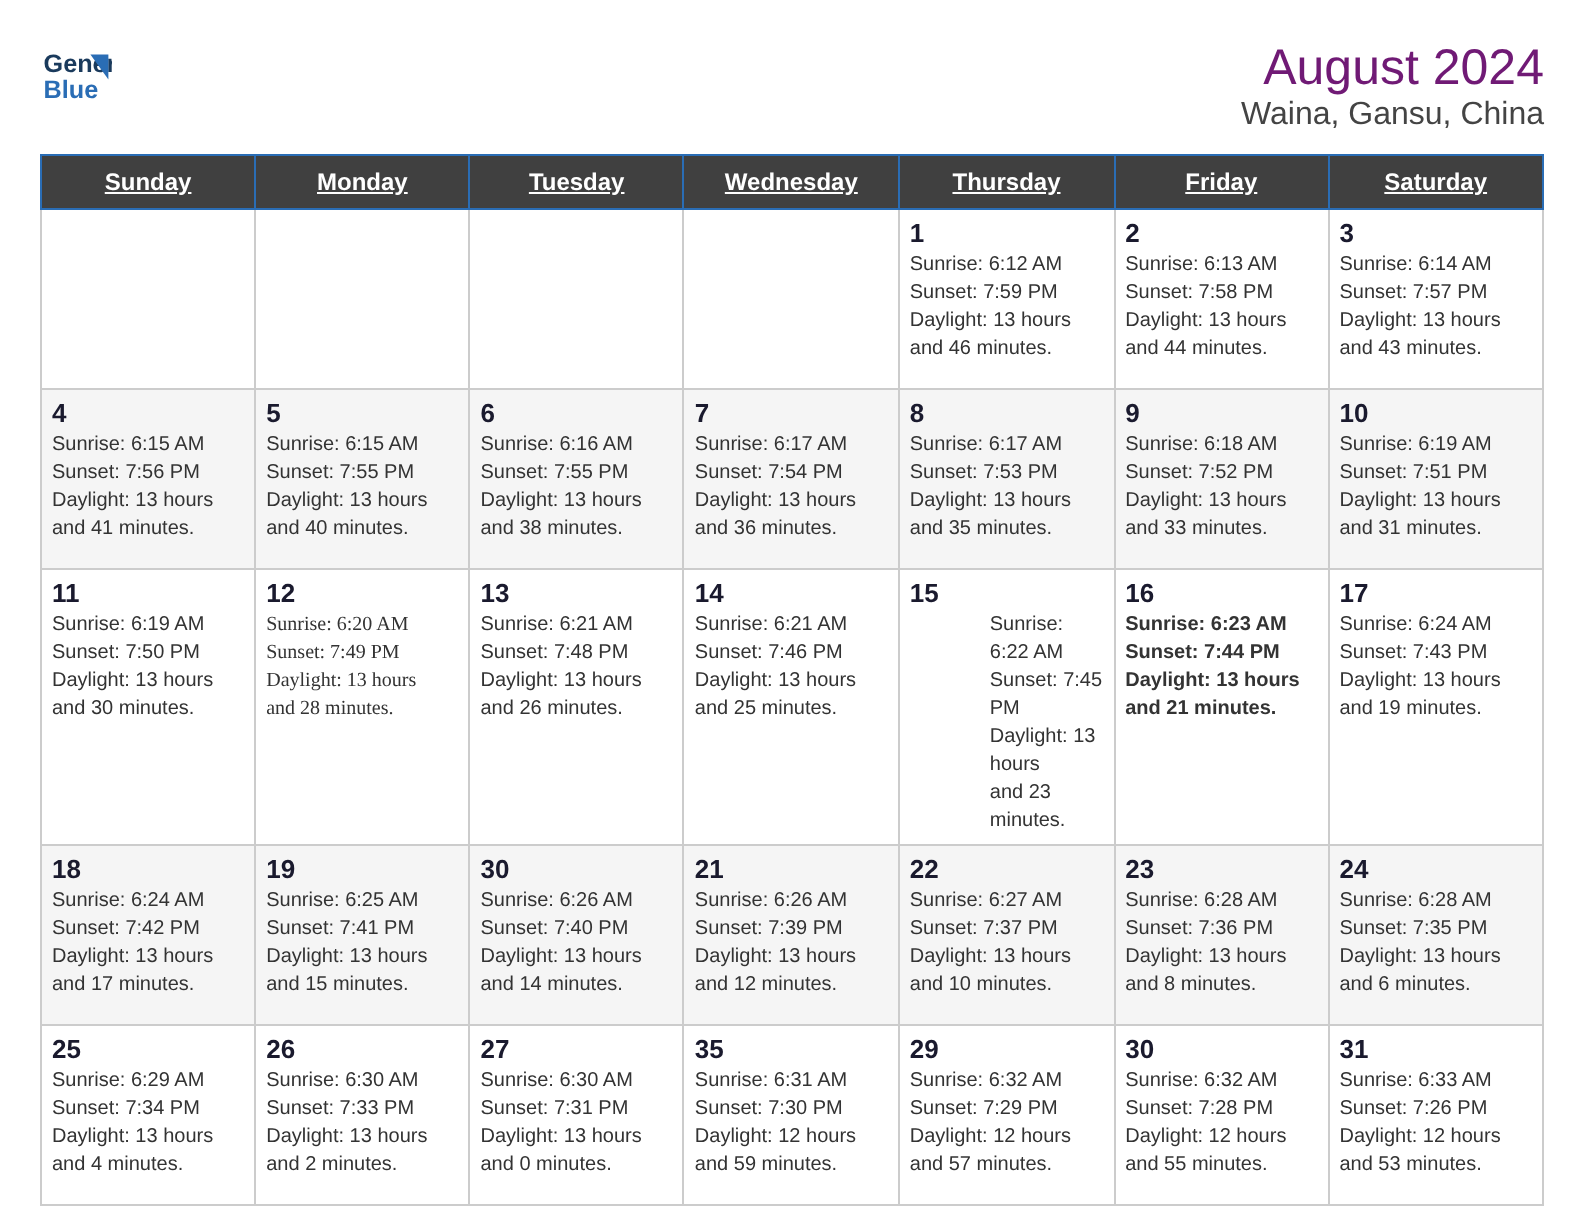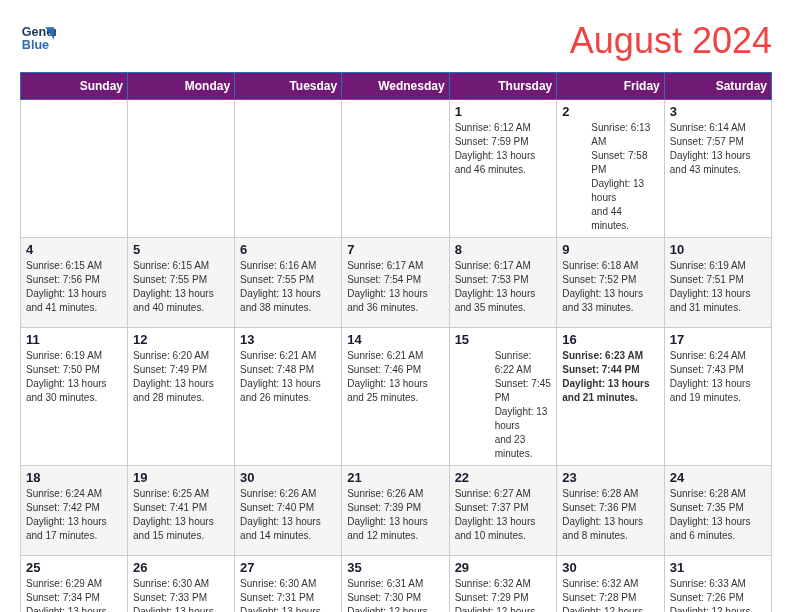--- a/index.html
+++ b/index.html
@@ -22,41 +22,42 @@
       gap: 4px;
     }
     .logo-icon {
       width: 36px;
       height: 36px;
     }
     .title-block {
       text-align: right;
     }
     .main-title {
-      font-size: 36px;
+      font-size: 25px;
       font-weight: normal;
-      color: #ef4444;
+      color: #701a75;
     }
     .subtitle {
       font-size: 16px;
       color: #444;
     }
     .calendar-table {
       width: 100%;
       border-collapse: collapse;
       font-size: 11px;
     }
     .calendar-table th {
-      background-color: #701a75;
+      background-color: #404040;
       color: #fff;
       padding: 6px 4px;
-      text-align: right;
+      text-align: center;
       font-size: 12px;
       font-weight: bold;
       border: 1px solid #2a6db5;
+      text-decoration: underline;
     }
     .calendar-table td {
       border: 1px solid #ccc;
       vertical-align: top;
       padding: 4px 5px;
       height: 90px;
       width: 108px;
       background: #fff;
     }
     .calendar-table tr:nth-child(even) td {
@@ -84,20 +85,21 @@
 <div class="header">
   <div class="logo">
     <svg class="logo-icon" viewBox="0 0 40 40">
       <text x="2" y="18" font-size="14" font-weight="bold" fill="#1a3a5c">General</text>
       <text x="2" y="32" font-size="14" font-weight="bold" fill="#2a6db5">Blue</text>
       <polygon points="28,8 38,8 38,22" fill="#2a6db5"></polygon>
     </svg>
   </div>
   <div class="title-block">
     <div class="main-title">August 2024</div>
+    <div class="subtitle">Waina, Gansu, China</div>
   </div>
 </div>
 
 <table class="calendar-table">
   <thead>
     <tr>
     <th>Sunday</th>
         <th>Monday</th>
         <th>Tuesday</th>
         <th>Wednesday</th>
@@ -114,21 +116,21 @@
         <td class="empty-cell"></td>
         <td>
           <span class="day-number">1</span>
           <div class="day-info" style="white-space: pre-line;">Sunrise: 6:12 AM
 Sunset: 7:59 PM
 Daylight: 13 hours
 and 46 minutes.</div>
         </td>
         <td>
           <span class="day-number">2</span>
-          <div class="day-info" style="white-space: pre-line; margin-left: 29px;">Sunrise: 6:13 AM
+          <div class="day-info" style="white-space: pre-line;">Sunrise: 6:13 AM
 Sunset: 7:58 PM
 Daylight: 13 hours
 and 44 minutes.</div>
         </td>
         <td>
           <span class="day-number">3</span>
           <div class="day-info" style="white-space: pre-line;">Sunrise: 6:14 AM
 Sunset: 7:57 PM
 Daylight: 13 hours
 and 43 minutes.</div>
@@ -188,21 +190,21 @@
       <tr>
         <td>
           <span class="day-number">11</span>
           <div class="day-info" style="white-space: pre-line;">Sunrise: 6:19 AM
 Sunset: 7:50 PM
 Daylight: 13 hours
 and 30 minutes.</div>
         </td>
         <td>
           <span class="day-number">12</span>
-          <div class="day-info" style="white-space: pre-line;">Sunrise: 6:20 AM
+          <div class="day-info" style="white-space: pre-line; font-family: Liberation Serif, serif;">Sunrise: 6:20 AM
 Sunset: 7:49 PM
 Daylight: 13 hours
 and 28 minutes.</div>
         </td>
         <td>
           <span class="day-number">13</span>
           <div class="day-info" style="white-space: pre-line;">Sunrise: 6:21 AM
 Sunset: 7:48 PM
 Daylight: 13 hours
 and 26 minutes.</div>

